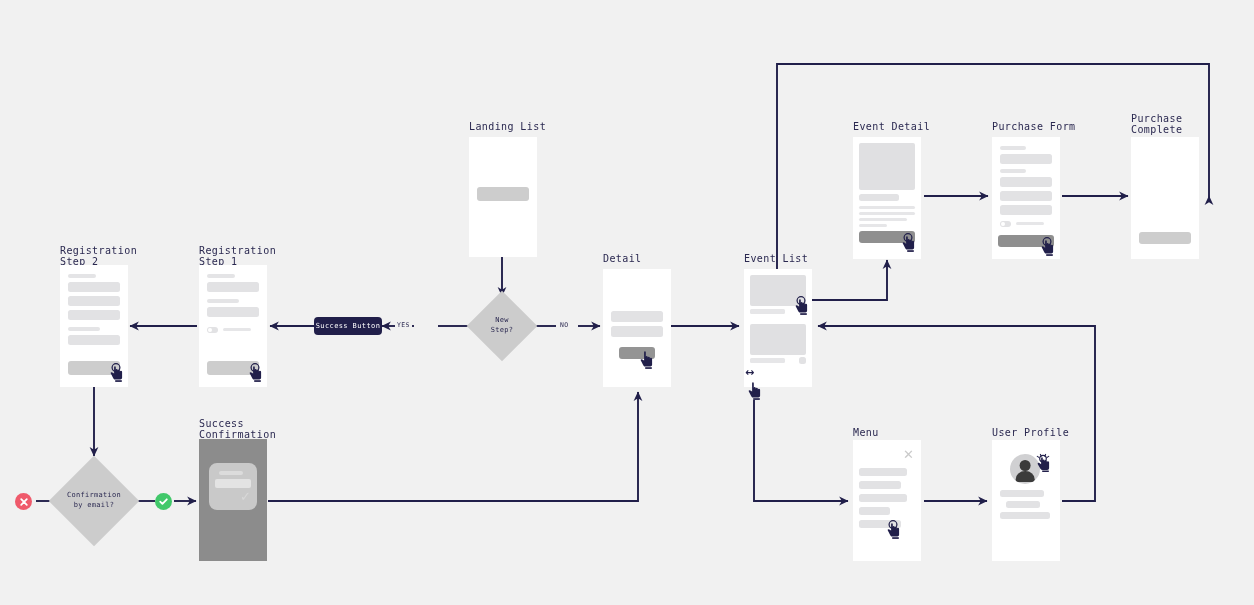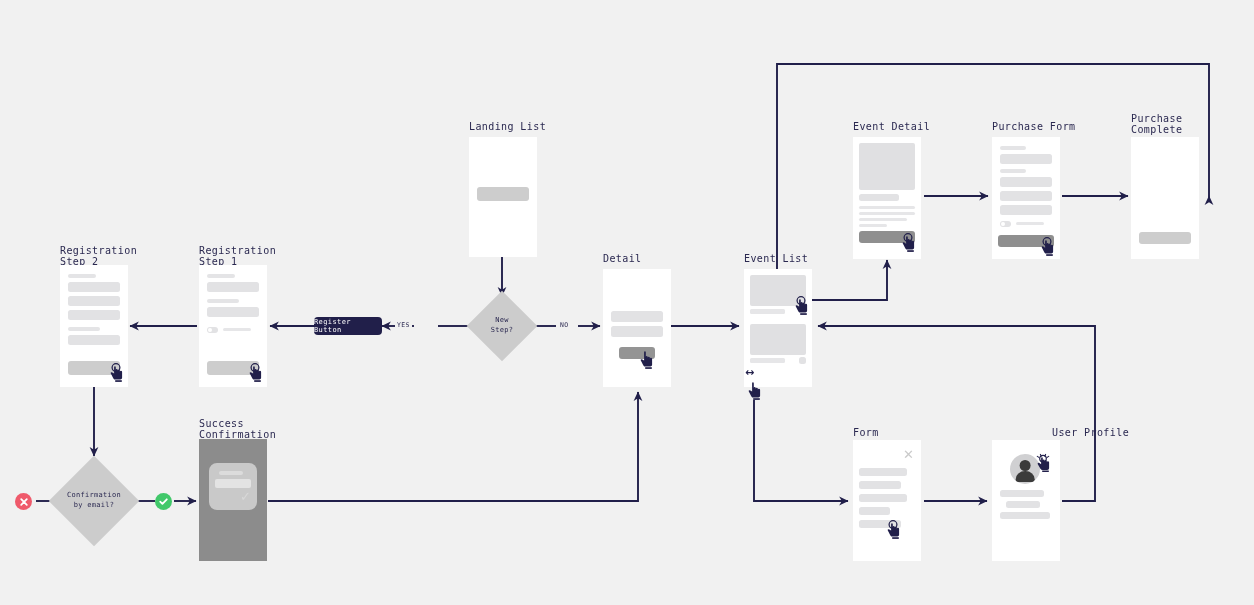--- a/index.html
+++ b/index.html
@@ -213,21 +213,21 @@
     <div class="toggle" style="left:8px; top:62px;"></div>
     <div class="bar thin" style="left:24px; top:63px; width:28px;"></div>
     <div class="bar btn-light" style="left:8px; top:96px; width:52px; height:14px;"></div>
     <svg class="cursor" style="left:49px; top:98px;" viewBox="0 0 16 19">
       <circle cx="7" cy="4.6" r="3.9" fill="none" stroke="#211f4a" stroke-width="1.25"></circle>
       <path d="M5.1 4.6 V10.6 L3.3 9.4 Q1.5 8.6 1.7 10.3 L4.4 15.4 Q5.1 16.6 6.6 16.6 H11.3 Q13.1 16.6 13.1 14.8 V8.9 Q13.1 7.7 11.9 7.7 Q10.9 7.7 10.9 8.7 V8.0 Q10.9 6.8 9.7 6.8 Q8.7 6.8 8.7 7.8 V7.2 Q8.7 6.0 7.6 6.0 Q6.8 6.0 6.8 6.9 V4.6 Q6.8 3.3 5.95 3.3 Q5.1 3.3 5.1 4.6 Z" fill="#211f4a"></path>
       <rect x="6.2" y="17.2" width="6.6" height="1.7" fill="#211f4a"></rect>
     </svg>
   </div>
 
-  <div class="pill" style="left:314px; top:317px; width:68px; height:18px;">Register Button</div>
+  <div class="pill" style="left:314px; top:317px; width:68px; height:18px;">Success Button</div>
 
   <div class="caption" style="left:469px; top:122px;">Landing List</div>
   <div class="screen" style="left:469px; top:137px; width:68px; height:120px;">
     <div class="bar btn-light" style="left:8px; top:50px; width:52px; height:14px;"></div>
   </div>
 
   <div class="diamond" style="left:477px; top:301px; width:50px; height:50px;"></div>
   <div class="diamond-label" style="left:467px; top:316px; width:70px;">New
 Step?</div>
   <div class="edge-label" style="left:558px; top:321px;">NO</div>
@@ -321,36 +321,36 @@
       <rect x="6.2" y="17.2" width="6.6" height="1.7" fill="#211f4a"></rect>
     </svg>
   </div>
 
   <div class="caption" style="left:1131px; top:114px;">Purchase
 Complete</div>
   <div class="screen" style="left:1131px; top:137px; width:68px; height:122px;">
     <div class="bar btn-light" style="left:8px; top:95px; width:52px; height:12px;"></div>
   </div>
 
-  <div class="caption" style="left:853px; top:428px;">Form</div>
+  <div class="caption" style="left:853px; top:428px;">Menu</div>
   <div class="screen" style="left:853px; top:440px; width:68px; height:121px;">
     <div class="close-x" style="left:50px; top:8px;">✕</div>
     <div class="bar" style="left:6px; top:28px; width:48px; height:8px;"></div>
     <div class="bar" style="left:6px; top:41px; width:42px; height:8px;"></div>
     <div class="bar" style="left:6px; top:54px; width:48px; height:8px;"></div>
     <div class="bar" style="left:6px; top:67px; width:31px; height:8px;"></div>
     <div class="bar" style="left:6px; top:80px; width:42px; height:8px;"></div>
     <svg class="cursor" style="left:33px; top:80px;" viewBox="0 0 16 19">
       <circle cx="7" cy="4.6" r="3.9" fill="none" stroke="#211f4a" stroke-width="1.25"></circle>
       <path d="M5.1 4.6 V10.6 L3.3 9.4 Q1.5 8.6 1.7 10.3 L4.4 15.4 Q5.1 16.6 6.6 16.6 H11.3 Q13.1 16.6 13.1 14.8 V8.9 Q13.1 7.7 11.9 7.7 Q10.9 7.7 10.9 8.7 V8.0 Q10.9 6.8 9.7 6.8 Q8.7 6.8 8.7 7.8 V7.2 Q8.7 6.0 7.6 6.0 Q6.8 6.0 6.8 6.9 V4.6 Q6.8 3.3 5.95 3.3 Q5.1 3.3 5.1 4.6 Z" fill="#211f4a"></path>
       <rect x="6.2" y="17.2" width="6.6" height="1.7" fill="#211f4a"></rect>
     </svg>
   </div>
 
-  <div class="caption" style="left:1052px; top:428px;">User Profile</div>
+  <div class="caption" style="left:992px; top:428px;">User Profile</div>
   <div class="screen" style="left:992px; top:440px; width:68px; height:121px;">
     <div class="avatar" style="left:18px; top:14px; width:30px; height:30px;">
       <div class="head"></div>
       <div class="body"></div>
     </div>
     <div class="bar" style="left:8px; top:50px; width:44px; height:7px;"></div>
     <div class="bar" style="left:14px; top:61px; width:34px; height:7px;"></div>
     <div class="bar" style="left:8px; top:72px; width:50px; height:7px;"></div>
     <svg class="cursor" style="left:44px; top:13px;" viewBox="0 0 16 19">
       <path d="M4.4 1.4 L5.2 3.1 M9.6 1.4 L8.8 3.1 M1.3 3.4 L2.9 4.4 M12.7 3.4 L11.1 4.4" stroke="#211f4a" stroke-width="1.1" stroke-linecap="round"></path>

